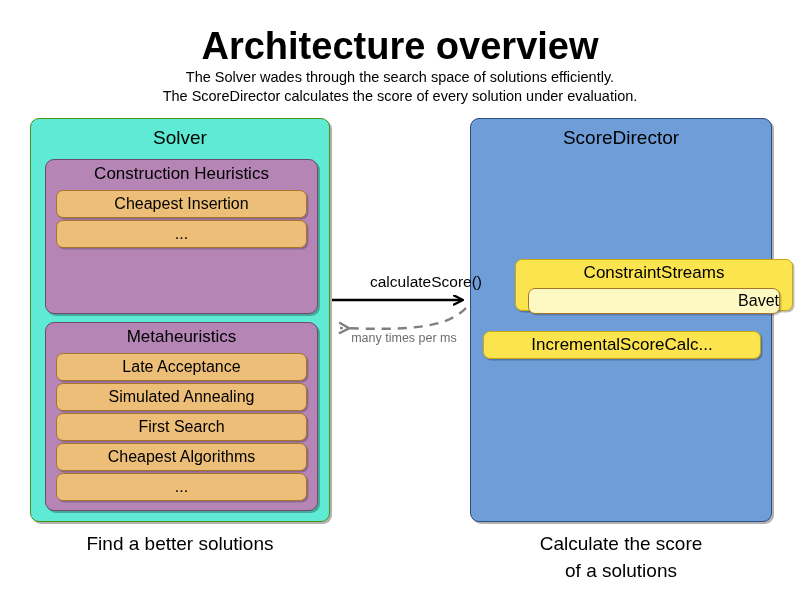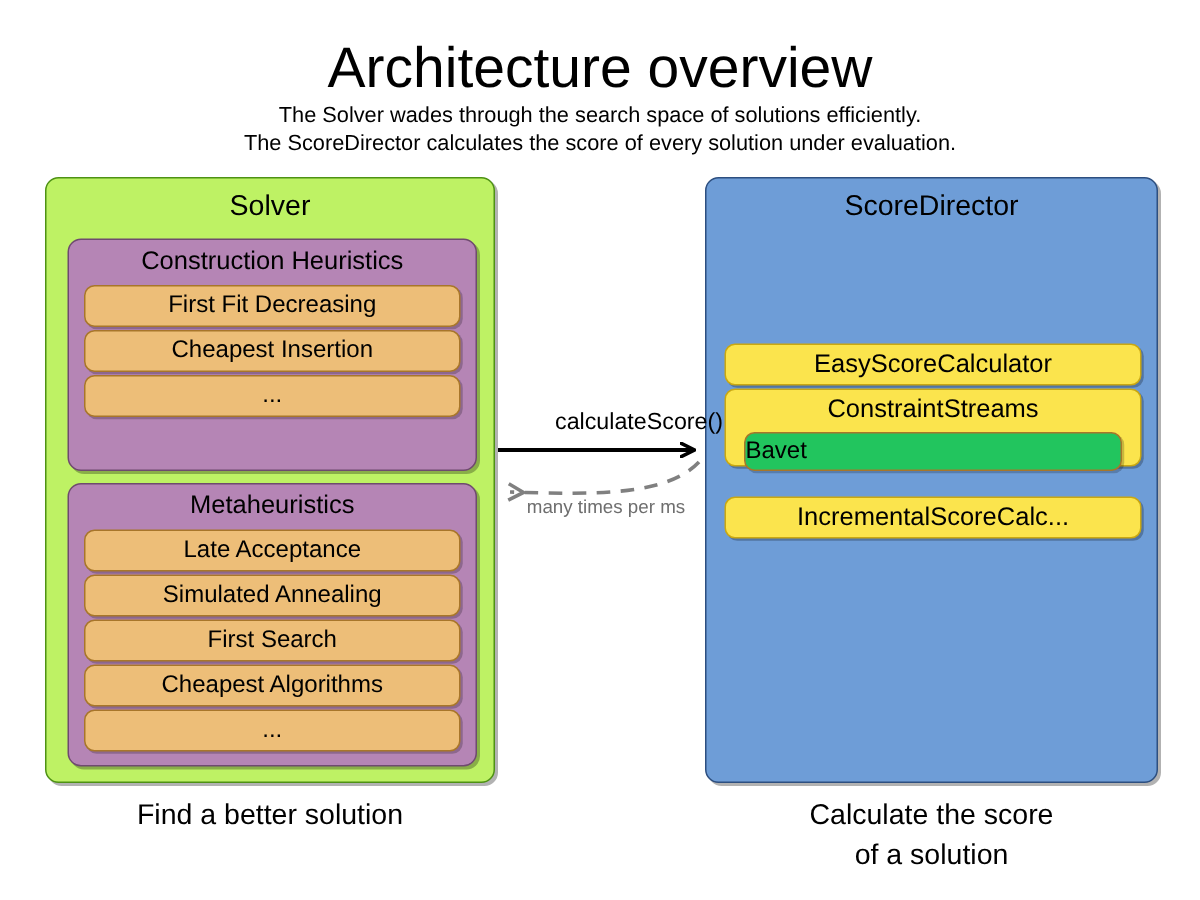--- a/index.html
+++ b/index.html
@@ -20,21 +20,21 @@
   #header {
     position: absolute;
     top: 0; left: 0;
     width: 800px;
     text-align: center;
   }
   #title {
     margin: 0;
     padding-top: 24px;
     font-size: 38px;
-    font-weight: normal;
+    font-weight: bold;
     line-height: 44px;
     letter-spacing: 0px;
   }
   .subtitle-line {
     font-size: 14.5px;
     line-height: 19px;
     font-weight: normal;
   }
 
   
@@ -51,21 +51,21 @@
     font-weight: normal;
     color: #000;
   }
 
   
   #solver-panel {
     left: 30px;
     top: 118px;
     width: 300px;
     height: 404px;
-    background: #bef264;
+    background: #5eead4;
     border: 1.5px solid #4E9214;
   }
   #solver-title { margin-top: 6px; }
 
   
   .group-box {
     position: absolute;
     left: 14px;
     width: 273px;
     background: #B585B5;
@@ -122,35 +122,35 @@
     background: #FBE44D;
     border: 1.5px solid #C9A712;
     border-radius: 7px;
     box-sizing: border-box;
     text-align: center;
     font-size: 17px;
     color: #000;
     box-shadow: 1.5px 1.5px 0 rgba(0,0,0,0.25);
   }
   #calc-easy { top: 110px; height: 28px; line-height: 25px; }
-  #calc-cs   { top: 140px; height: 52px; }
+  #calc-cs   { top: 140px; height: 52px; margin-left: 32px; }
   #calc-cs .calc-label { line-height: 26px; }
   #calc-incr { top: 212px; height: 28px; line-height: 25px; }
 
   #bavet-box {
     position: absolute;
     left: 12px;
     right: 12px;
     top: 28px;
     height: 26px;
-    background: #22c55e;
+    background: #fef9c3;
     border: 1.5px solid #A8762A;
     border-radius: 7px;
     box-sizing: border-box;
-    text-align: left;
+    text-align: right;
     font-size: 16px;
     line-height: 23px;
     box-shadow: 1.5px 1.5px 0 rgba(0,0,0,0.20);
   }
 
   
   #arrow-layer {
     position: absolute;
     left: 0; top: 0;
     width: 800px; height: 600px;
@@ -197,44 +197,40 @@
   <div class="subtitle-line">The Solver wades through the search space of solutions efficiently.</div>
   <div class="subtitle-line">The ScoreDirector calculates the score of every solution under evaluation.</div>
 </div>
 
 <div id="solver-panel" class="panel">
   <div id="solver-title" class="panel-title">Solver</div>
 
   <div id="group-ch" class="group-box">
     <div class="group-title">Construction Heuristics</div>
     <div class="item-list">
-      <div class="item-box">First Fit Decreasing</div>
       <div class="item-box">Cheapest Insertion</div>
       <div class="item-box">...</div>
     </div>
   </div>
 
   <div id="group-mh" class="group-box">
     <div class="group-title">Metaheuristics</div>
     <div class="item-list">
       <div class="item-box">Late Acceptance</div>
       <div class="item-box">Simulated Annealing</div>
       <div class="item-box">First Search</div>
       <div class="item-box">Cheapest Algorithms</div>
       <div class="item-box">...</div>
     </div>
   </div>
 </div>
 
 <div id="scoredirector-panel" class="panel">
   <div id="scoredirector-title" class="panel-title">ScoreDirector</div>
 
-  <div id="calc-easy" class="calc-box">
-    <span class="calc-label">EasyScoreCalculator</span>
-  </div>
 
   <div id="calc-cs" class="calc-box">
     <div class="calc-label">ConstraintStreams</div>
     <div id="bavet-box">Bavet</div>
   </div>
 
   <div id="calc-incr" class="calc-box">
     <span class="calc-label">IncrementalScoreCalc...</span>
   </div>
 </div>
@@ -250,17 +246,17 @@
   </defs>
 
   <line x1="332" y1="300" x2="462" y2="300" stroke="#000000" stroke-width="2.6" marker-end="url(#arrow-head-right)"></line>
 
   <path d="M466,308 C445,330 400,330 340,328" fill="none" stroke="#808080" stroke-width="2.4" stroke-dasharray="9,7" marker-end="url(#arrow-head-left)"></path>
 </svg>
 
 <div id="label-calculate-score">calculateScore()</div>
 <div id="label-many-times">many times per ms</div>
 
-<div id="caption-left" class="caption">Find a better solution</div>
+<div id="caption-left" class="caption">Find a better solutions</div>
 <div id="caption-right" class="caption">
   <div>Calculate the score</div>
-  <div>of a solution</div>
+  <div>of a solutions</div>
 </div>
 
 </body></html>

